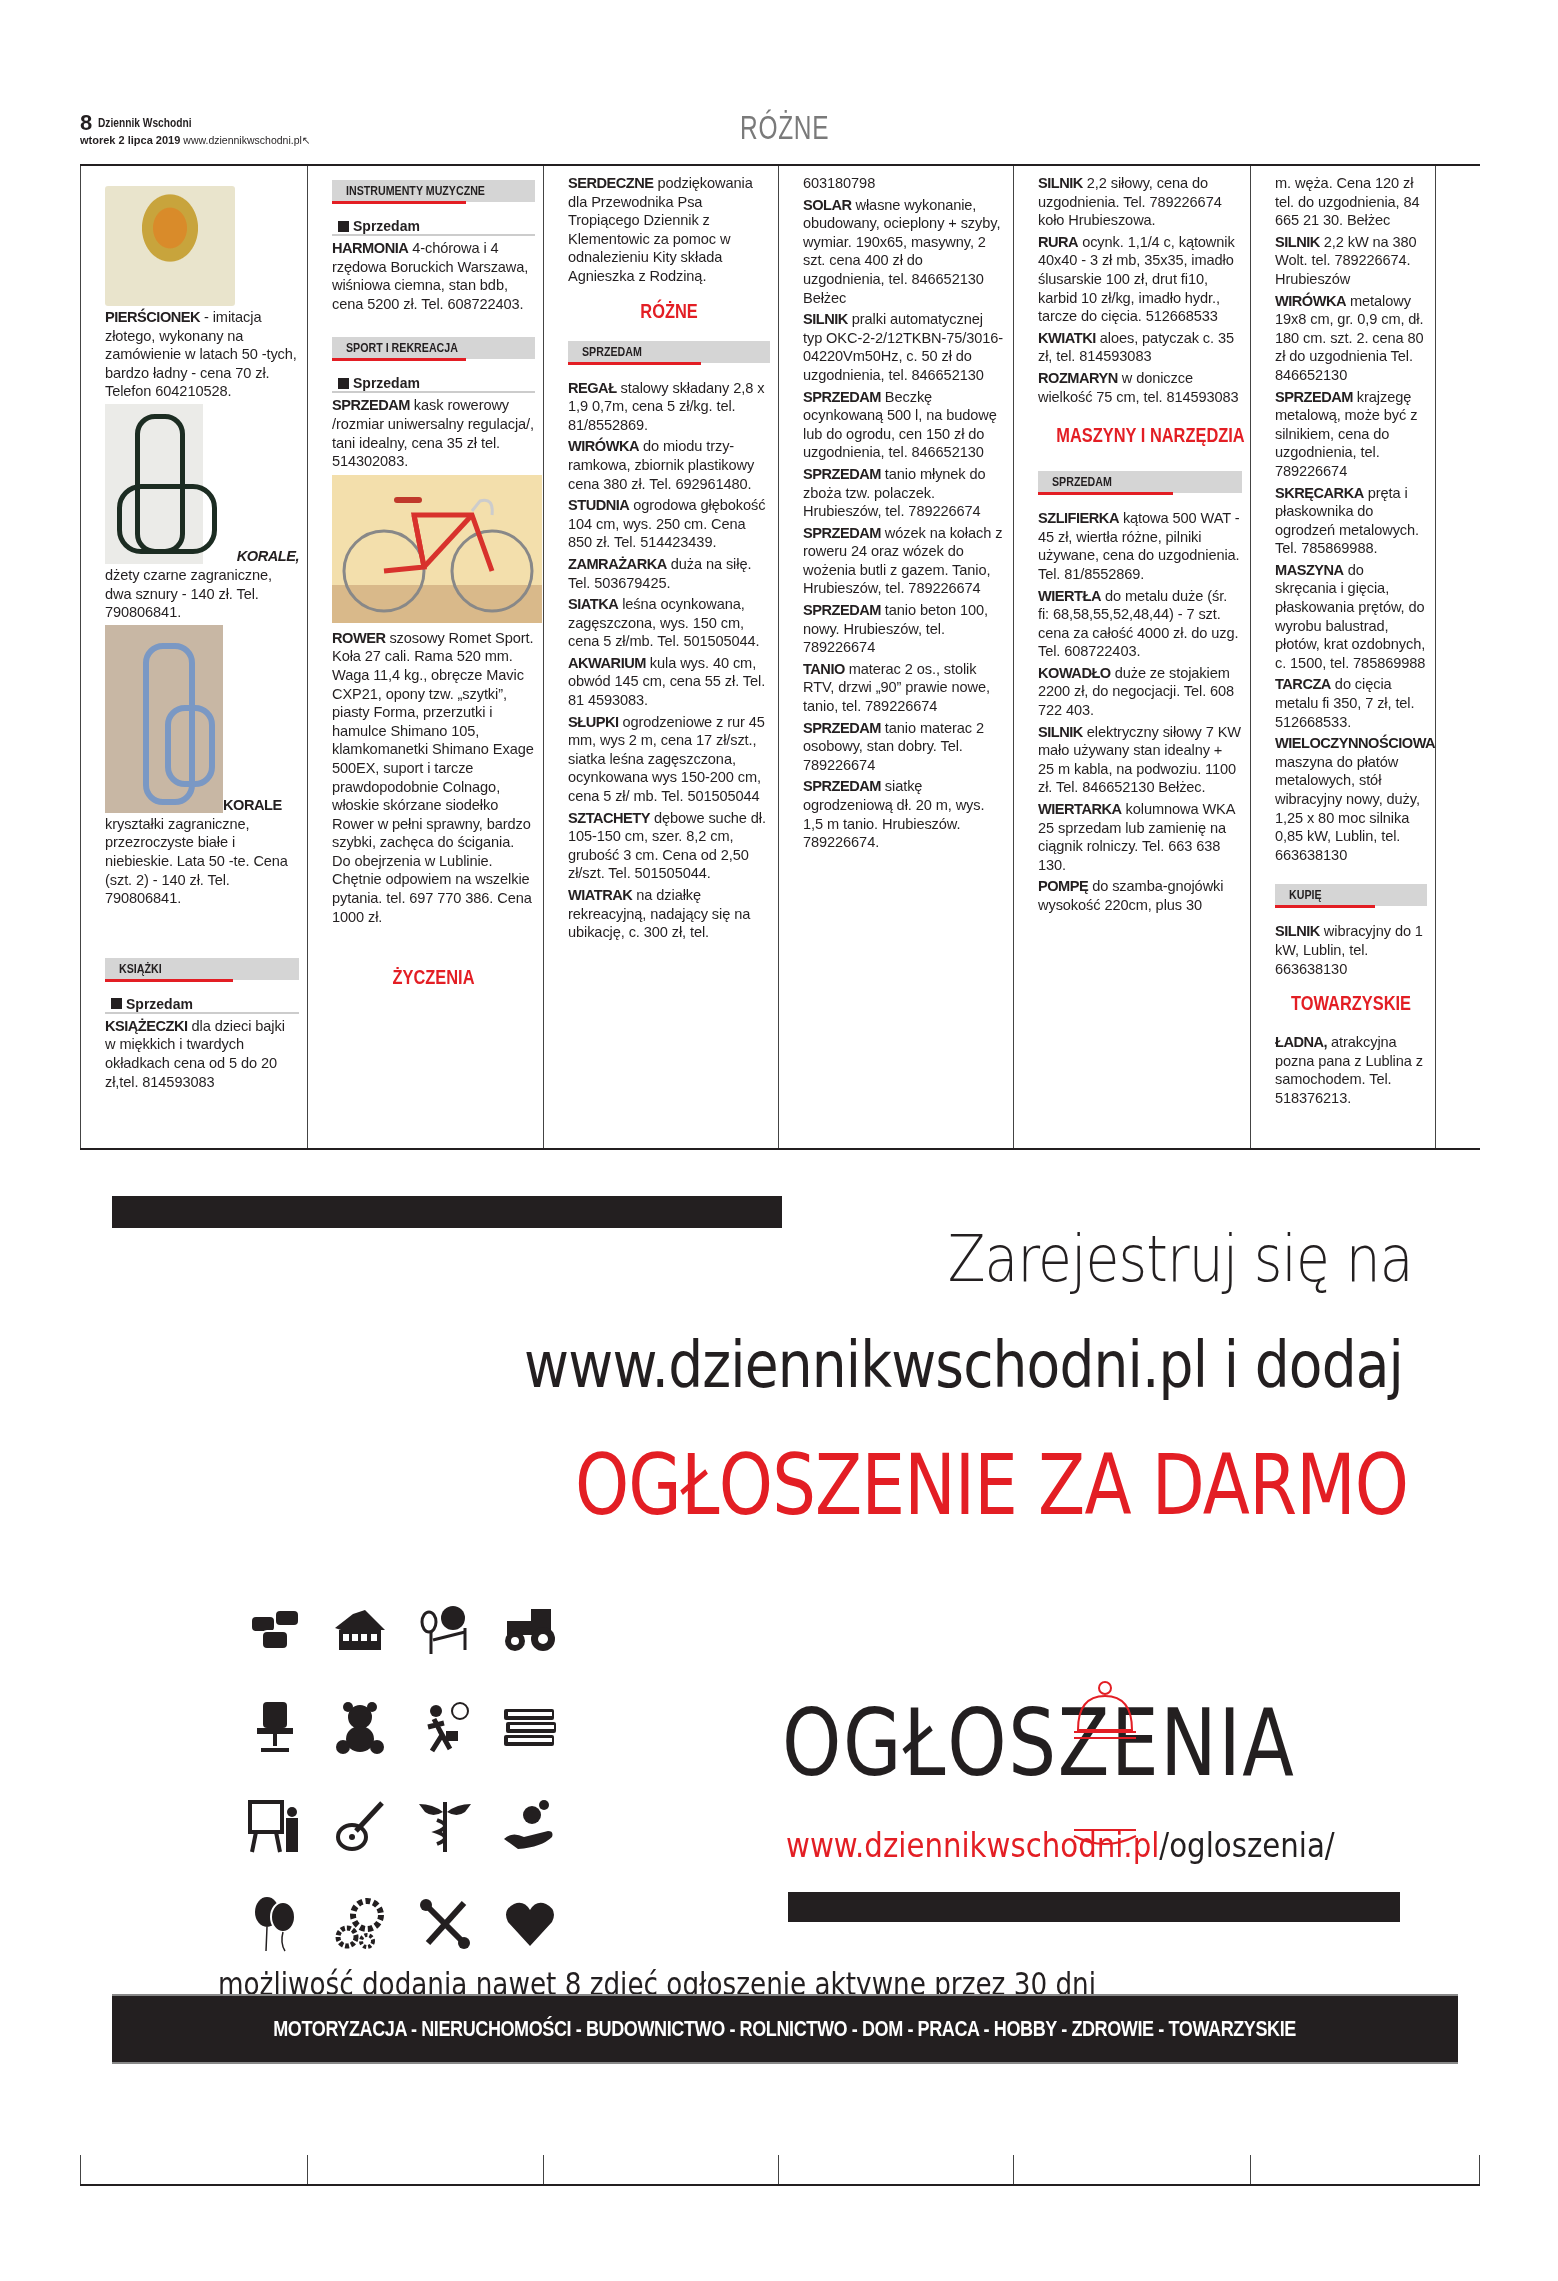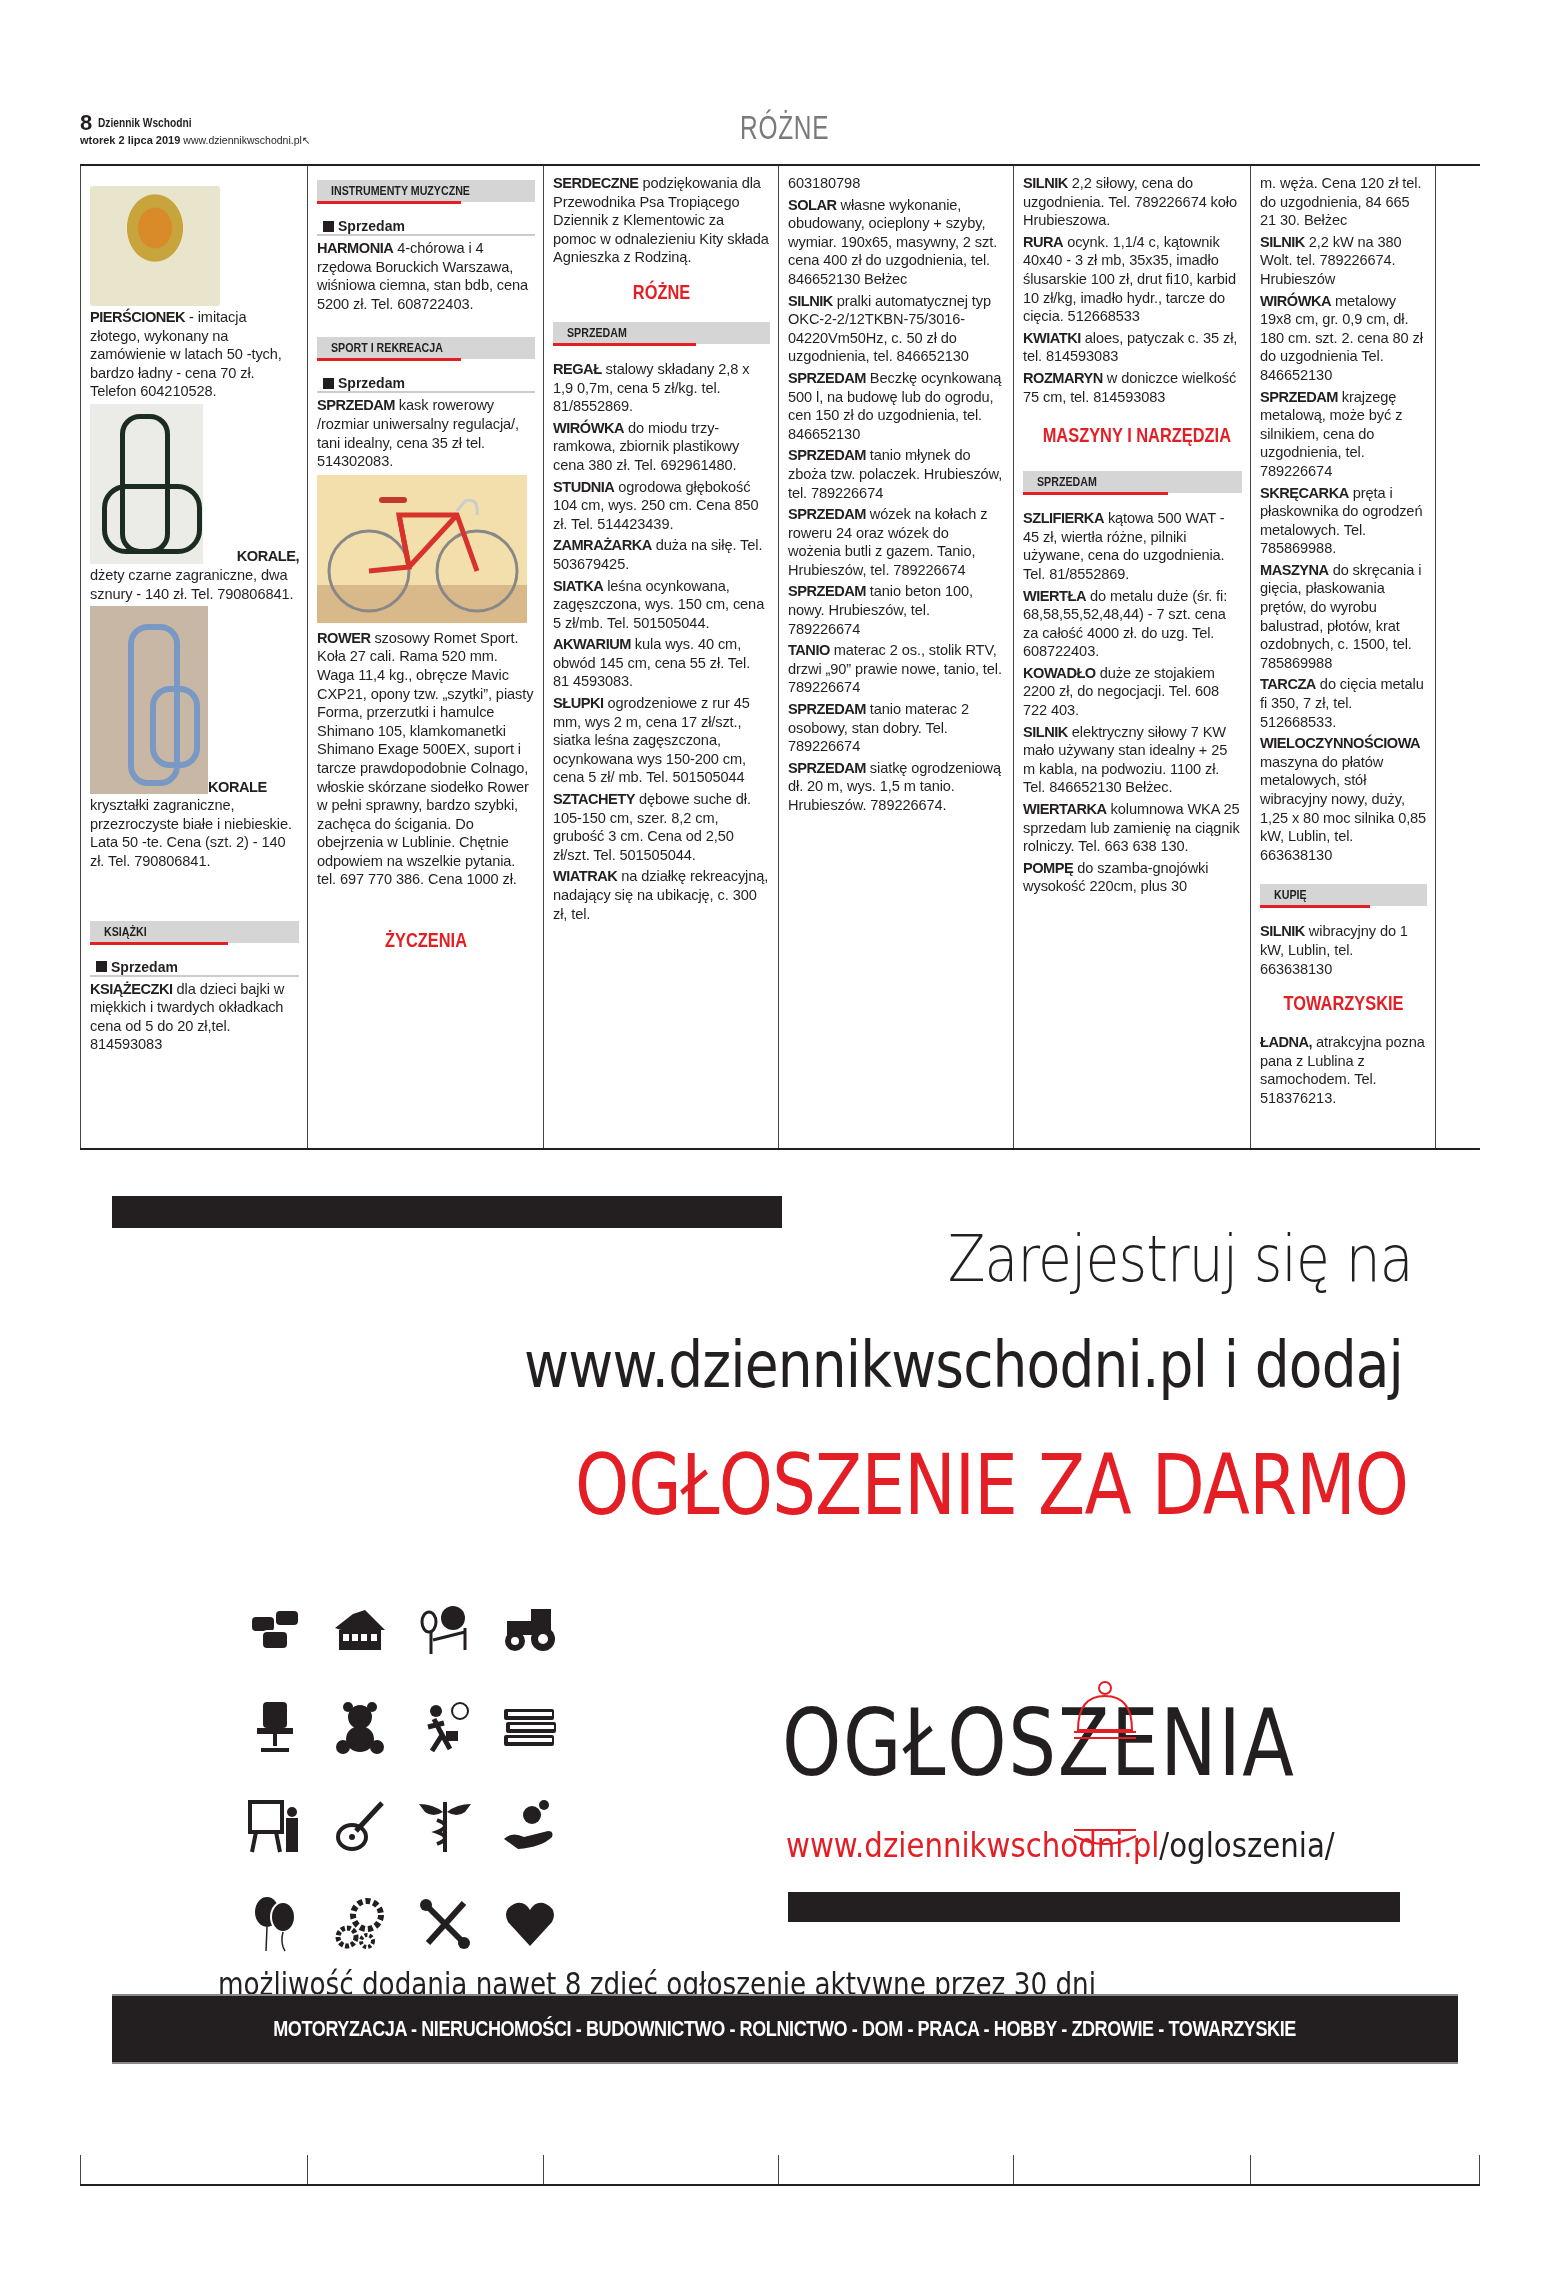--- a/index.html
+++ b/index.html
@@ -9,21 +9,21 @@
   .hdr-num { position: absolute; left: 80px; top: 110px; font: bold 22px "Liberation Sans", sans-serif; }
   .hdr-paper { position: absolute; left: 98px; top: 116px; font: bold 12px "Liberation Sans", sans-serif; transform: scaleX(0.85); transform-origin: left; }
   .hdr-date { position: absolute; left: 80px; top: 134px; font-size: 11px; text-align: right; }
   .hdr-date b { font-weight: bold; }
   .hdr-date span { font-size: 10.5px; }
   .hdr-cursor { display:inline-block; font-size: 10px; }
   .hdr-section { position: absolute; left: 740px; top: 108px; font: 34px "Liberation Sans", sans-serif; color: #7a7a7a; letter-spacing: 1px; transform: scaleX(0.72); transform-origin: left; }
 
   .grid { position: absolute; left: 80px; top: 164px; width: 1400px; height: 986px;
           border-top: 2px solid #231f20; border-bottom: 2px solid #231f20; display: flex; }
-  .col { position: relative; height: 100%; border-left: 1.5px solid #444; padding: 8px 8px 0 9px; overflow: hidden; }
+  .col { position: relative; height: 100%; border-left: 1.5px solid #444; padding: 8px 8px 0 24px; overflow: hidden; }
   .col:last-child { border-right: 1.5px solid #444; }
   .c1 { width: 227px; } .c2 { width: 236px; } .c3 { width: 235px; }
   .c4 { width: 235px; } .c5 { width: 237px; } .c6 { width: 186px; }
 
   .ad { font-size: 14.6px; line-height: 18.6px; margin-bottom: 3px; color: #231f20; letter-spacing: -0.1px; }
   .ad b { font-family: "Liberation Sans", sans-serif; font-weight: bold; letter-spacing: -0.5px; }
 
   .cat { position: relative; background: #d5d5d5; height: 22px; margin: 14px 0 16px 0; }
   .cat span { position: absolute; left: 14px; top: 3px; font: bold 13px "Liberation Sans", sans-serif; transform: scaleX(0.82); transform-origin: left; white-space: nowrap; }
   .cat::after { content: ""; position: absolute; left: 0; bottom: -2px; width: 66%; height: 3px; background: #e31e24; }
@@ -80,21 +80,21 @@
   <div class="hdr-section">RÓŻNE</div>
 </div>
 
 <div class="grid">
 
   <div class="col c1">
     <div class="photo ring" style="margin-top:12px;"></div>
     <div class="ad"><b>PIERŚCIONEK</b><span> - imitacja złotego, wykonany na zamówienie w latach 50 -tych, bardzo ładny - cena 70 zł. Telefon 604210528.</span></div>
     <div style="display:flex; align-items:flex-end;">
       <div class="photo beads-black"></div>
-      <div class="ad" style="margin:0 0 0 34px;"><b>KORALE,</b></div>
+      <div class="ad" style="margin:0 0 0 34px;font-style:italic;"><b>KORALE,</b></div>
     </div>
     <div class="ad"><span> dżety czarne zagraniczne, dwa sznury - 140 zł. Tel. 790806841.</span></div>
     <div style="display:flex; align-items:flex-end;">
       <div class="photo beads-blue"></div>
       <div class="ad" style="margin:0 0 0 0;"><b>KORALE</b></div>
     </div>
     <div class="ad"><span> kryształki zagraniczne, przezroczyste białe i niebieskie. Lata 50 -te. Cena (szt. 2) - 140 zł. Tel. 790806841.</span></div>
     <div class="cat" style="margin-top:50px;">
         <span>KSIĄŻKI</span>
       </div>

